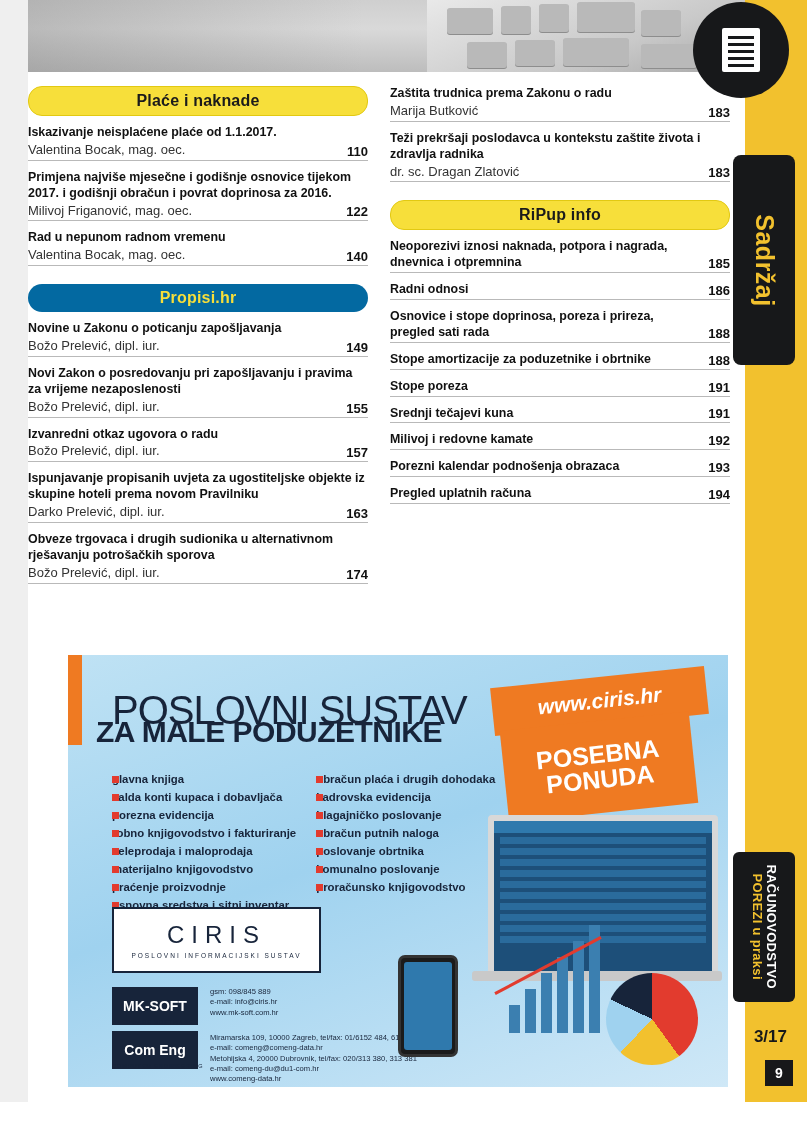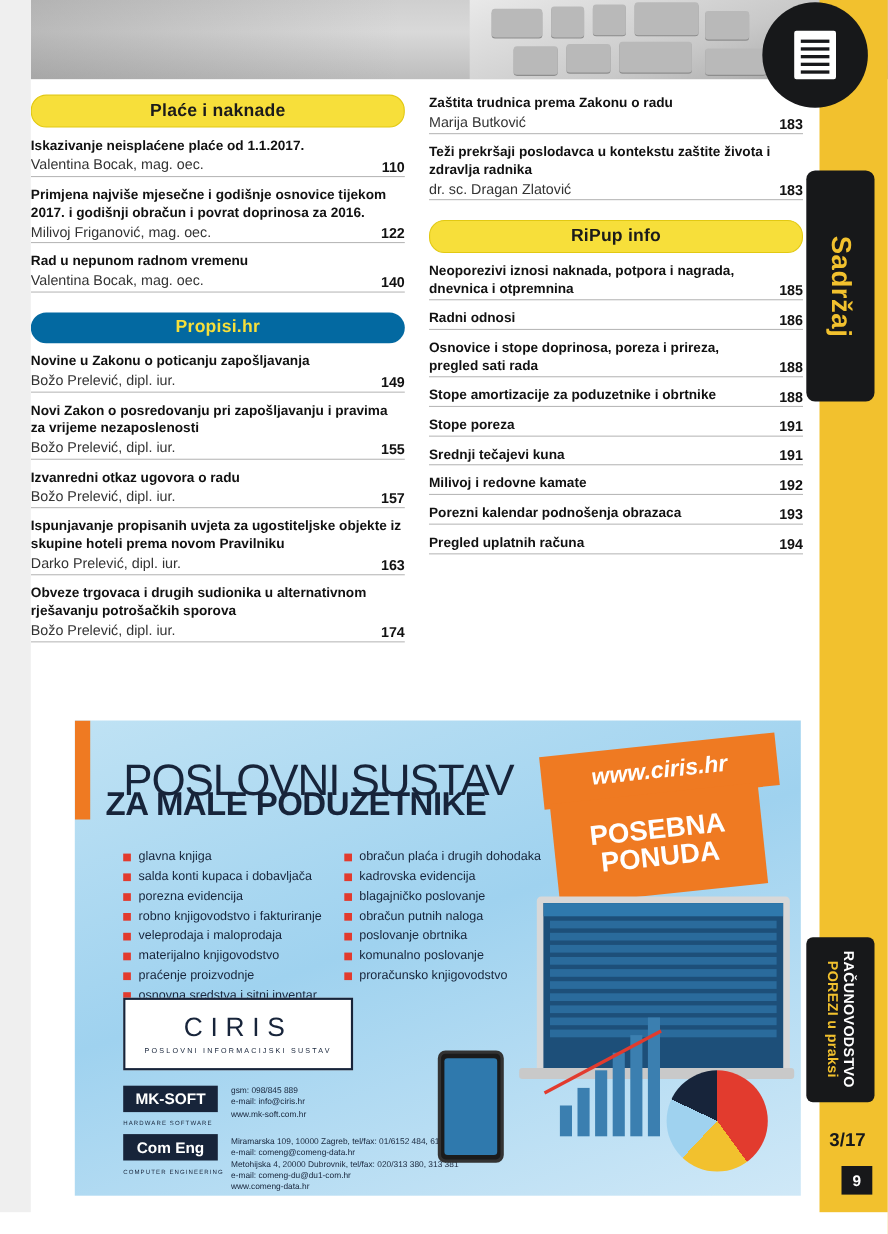--- a/index.html
+++ b/index.html
@@ -110,33 +110,33 @@
     color:#fff;font-size:21px;font-weight:bold;font-style:italic;
   }
   .ad .tag-box{
     position:absolute;left:20px;top:58px;width:190px;height:92px;background:#ef7a22;
     transform:rotate(-6deg);display:flex;flex-direction:column;align-items:center;justify-content:center;
     color:#fff;font-size:25px;font-weight:bold;line-height:1.02;
   }
   .ad .bullets{position:absolute;left:44px;top:118px;display:flex;gap:20px;}
   .ad .bullets ul{list-style:none;margin:0;padding:0;}
   .ad .bullets li{
-    font-size:11.4px;color:#17243a;margin-bottom:5.5px;padding-left:14px;position:relative;line-height:1.1;
+    font-size:11.4px;color:#17243a;margin-bottom:5.5px;position:relative;line-height:1.1;font-weight:bold;
   }
   .ad .bullets li:before{
     content:"";position:absolute;left:0;top:3px;width:7px;height:7px;background:#e23b2e;
   }
   .ad .ciris-box{
     position:absolute;left:44px;top:252px;width:205px;height:62px;background:#fff;border:2px solid #17243a;
     display:flex;align-items:center;justify-content:center;flex-direction:column;
   }
   .ad .ciris-box .cname{font-size:24px;font-weight:normal;letter-spacing:7px;color:#17243a;}
   .ad .ciris-box .csub{font-size:6.5px;letter-spacing:2px;color:#17243a;margin-top:3px;}
   .ad .logo{
-    position:absolute;width:86px;height:24px;background:#17243a;color:#fff;
+    position:absolute;width:86px;height:38px;background:#17243a;color:#fff;
     display:flex;align-items:center;justify-content:center;font-size:14px;font-weight:bold;
   }
   .ad .logo-sub{position:absolute;font-size:5.5px;color:#17243a;letter-spacing:1px;}
   .ad .contact{position:absolute;font-size:7.6px;color:#17243a;line-height:1.35;}
   .ad .screen{
     position:absolute;left:420px;top:160px;width:218px;height:150px;background:#1d4f79;
     border:6px solid #d8d8d8;border-radius:4px;overflow:hidden;
   }
   .ad .screen .bar{height:12px;background:#2f79ad;}
   .ad .screen .row{height:7px;background:#2a6b9c;margin:4px 6px;}

